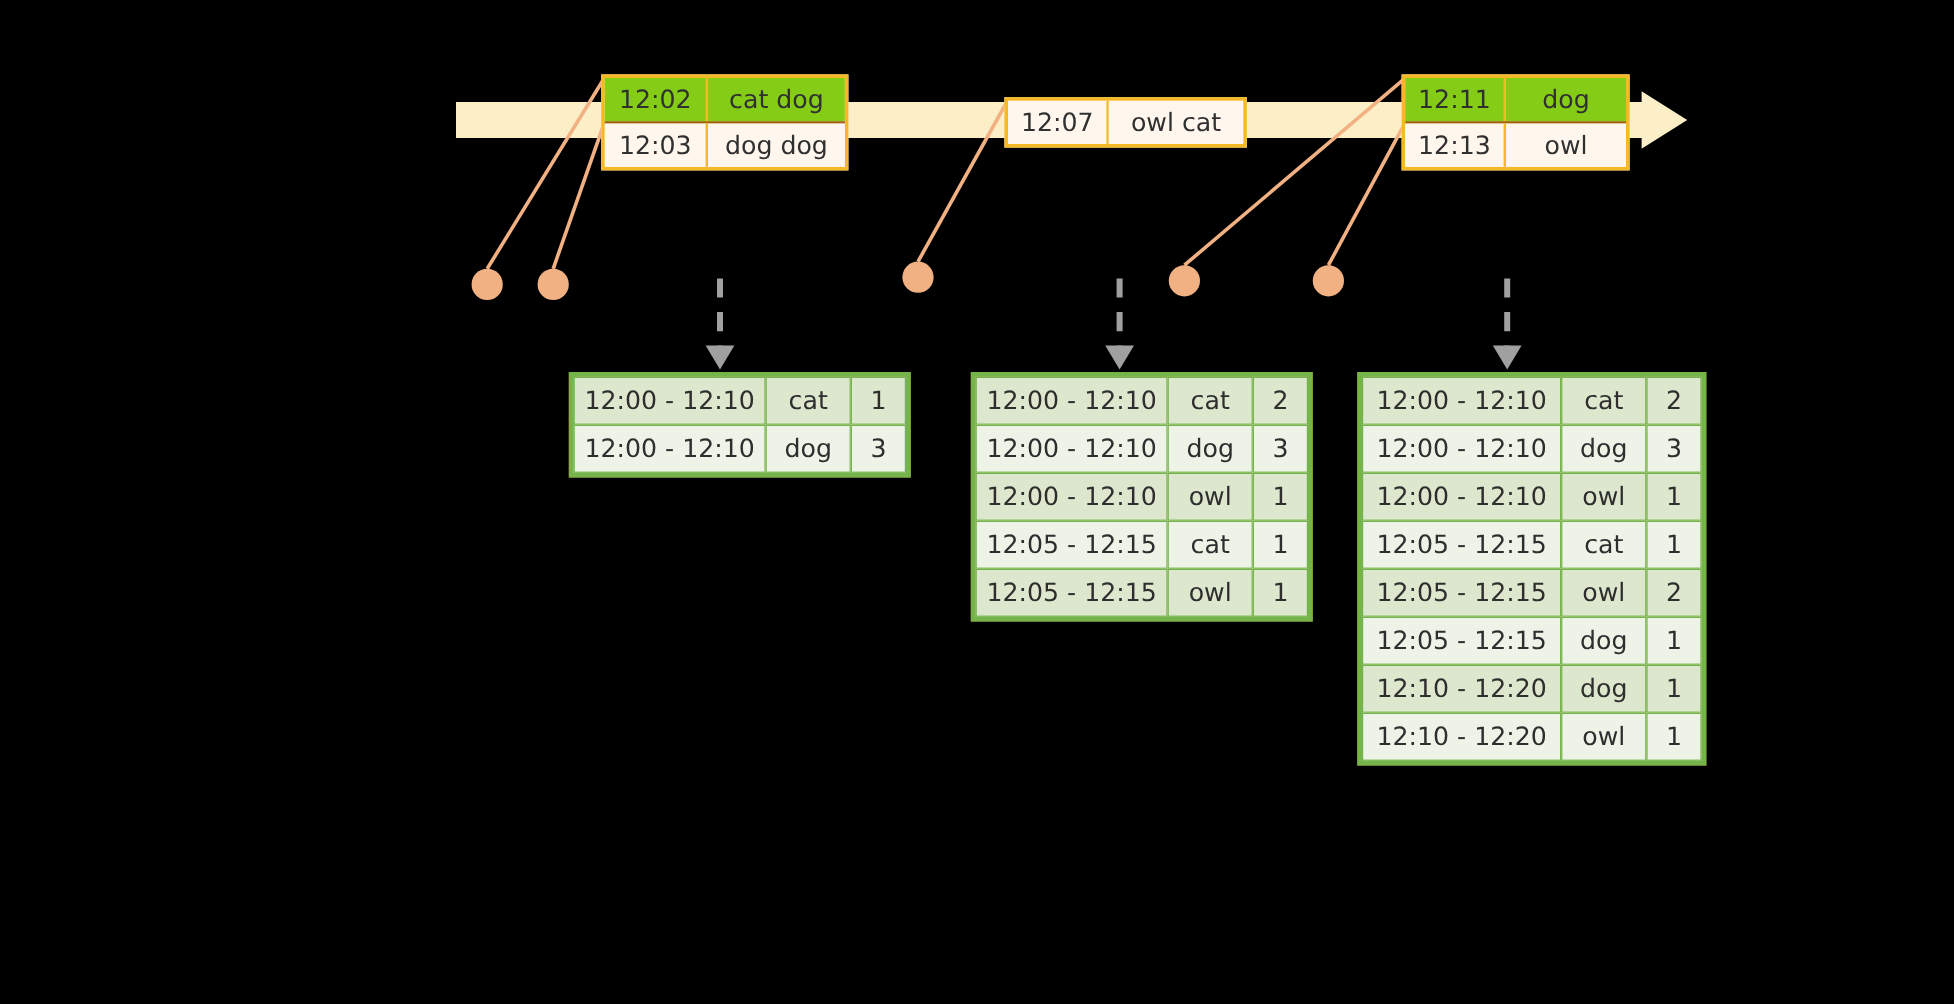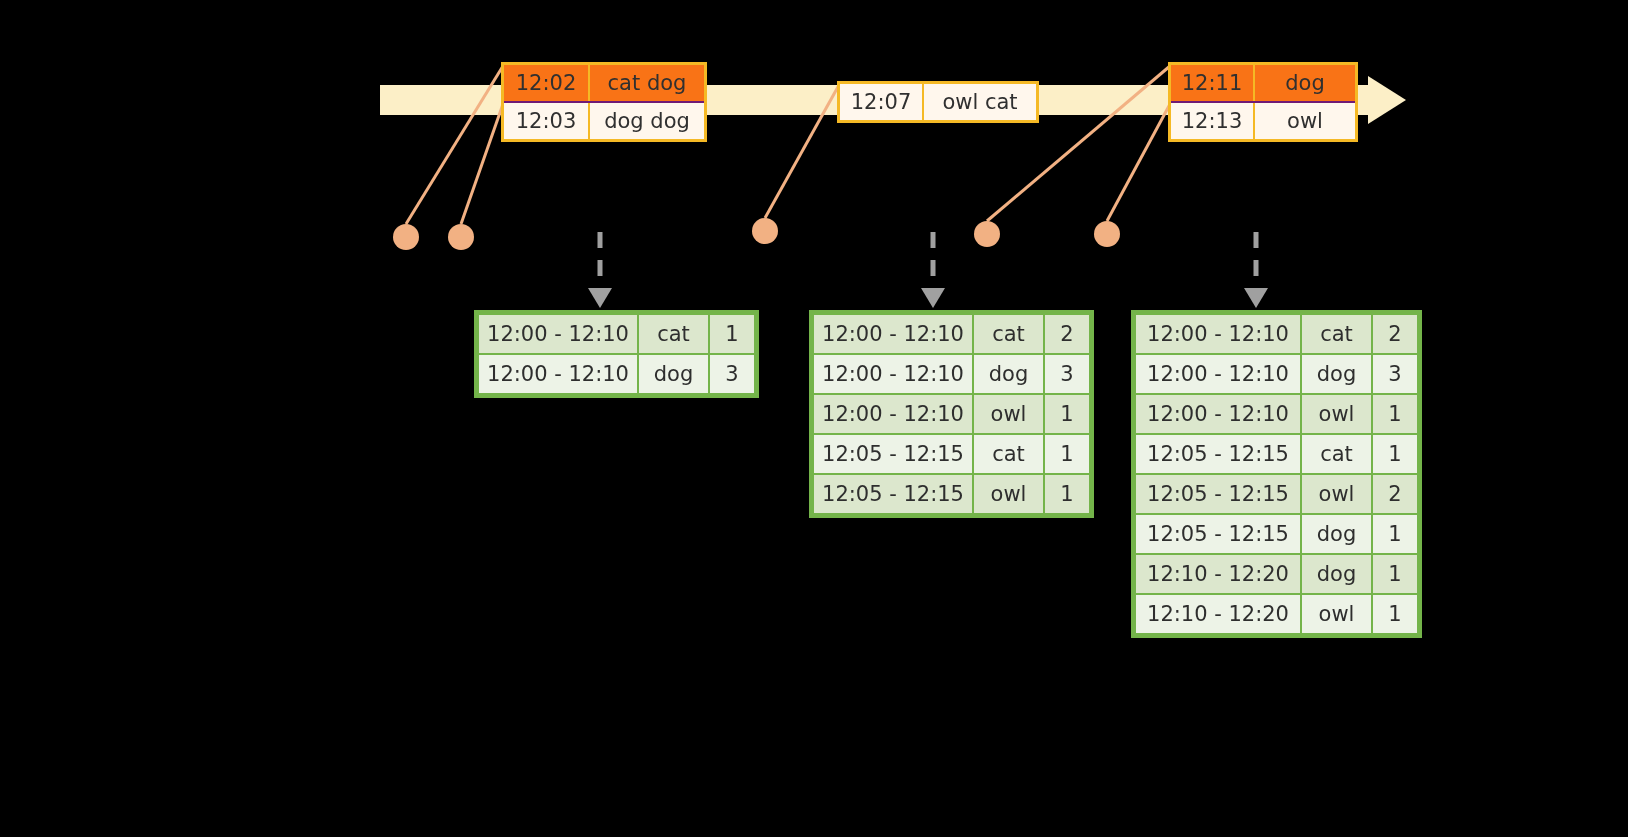--- a/index.html
+++ b/index.html
@@ -40,23 +40,23 @@
     position: absolute;
     border: 3px solid #F5B925;
     display: flex;
     flex-direction: column;
     background: #FFF5E6;
   }
   .event-row {
     display: flex;
     flex-direction: row;
   }
-  .event-row + .event-row { border-top: 2px solid #701a75; align-items: flex-end; }
+  .event-row + .event-row { border-top: 2px solid #a16207; align-items: flex-end; }
   .event-row.shade .ev-time,
-  .event-row.shade .ev-words { background: #f97316; }
+  .event-row.shade .ev-words { background: #84cc16; }
   .ev-time {
     width: 86px;
     padding: 6px 4px;
     text-align: center;
     font-size: 21px;
     color: #303030;
     background: #FFF7ED;
     border-right: 2px solid #F5B925;
   }
   .ev-words {

